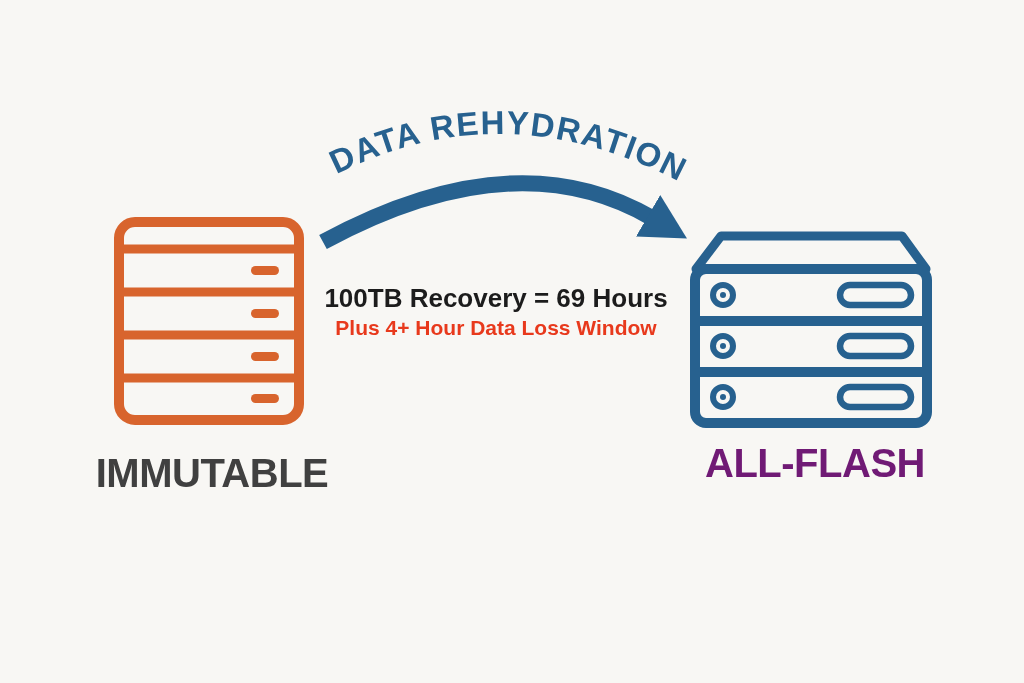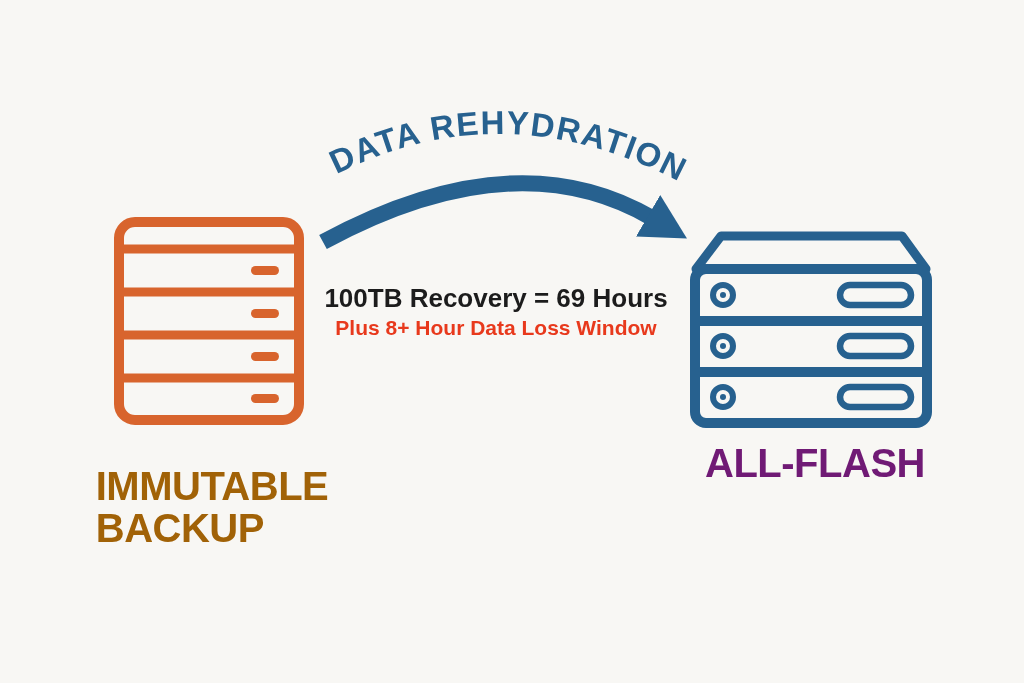--- a/index.html
+++ b/index.html
@@ -29,21 +29,21 @@
   }
 
   .o-stroke { stroke: #D8642D; }
   .o-fill   { fill: #D8642D; }
   .b-stroke { stroke: #27618F; }
   .b-fill   { fill: #27618F; }
 
   .metric-stat, .metric-warning, .node-label {
     position: absolute;
     white-space: nowrap;
-    text-align: left;
+    text-align: right;
     transform: translateX(-50%);
   }
 
   .metric-stat {
     left: 496px; top: 283px;
     font-size: 26px; font-weight: bold;
     color: #1C1C1C;
   }
 
   .metric-warning {
@@ -52,21 +52,21 @@
     color: #E8391C;
   }
 
   .node-label {
     font-weight: bold;
     font-size: 40px;
     line-height: 42px;
     letter-spacing: -0.5px;
   }
 
-  .node-label.source { left: 212px; top: 465px; color: #a16207; }
+  .node-label.source { left: 212px; top: 452px; color: #404040; }
   .node-label.target { left: 815px; top: 442px; color: #701a75; }
 </style>
 </head>
 <body>
 
 <div class="stage">
 
   <svg class="diagram-svg" viewBox="0 0 1024 683" xmlns="http://www.w3.org/2000/svg">
 
     <defs>
@@ -108,24 +108,23 @@
       <circle class="b-fill" cx="723" cy="346" r="3" stroke="none"></circle>
       <rect x="840" y="336" width="71" height="20" rx="10" stroke-width="6.5"></rect>
 
       <circle cx="723" cy="397" r="10" stroke-width="6"></circle>
       <circle class="b-fill" cx="723" cy="397" r="3" stroke="none"></circle>
       <rect x="840" y="387" width="71" height="20" rx="10" stroke-width="6.5"></rect>
     </g>
   </svg>
 
   <div class="metric-stat">100TB Recovery = 69 Hours</div>
-  <div class="metric-warning">Plus 8+ Hour Data Loss Window</div>
+  <div class="metric-warning">Plus 4+ Hour Data Loss Window</div>
 
   <div class="node-label source">
     <div>IMMUTABLE</div>
-    <div>BACKUP</div>
   </div>
 
   <div class="node-label target">
     <div>ALL-FLASH</div>
   </div>
 
 </div>
 
 </body></html>

